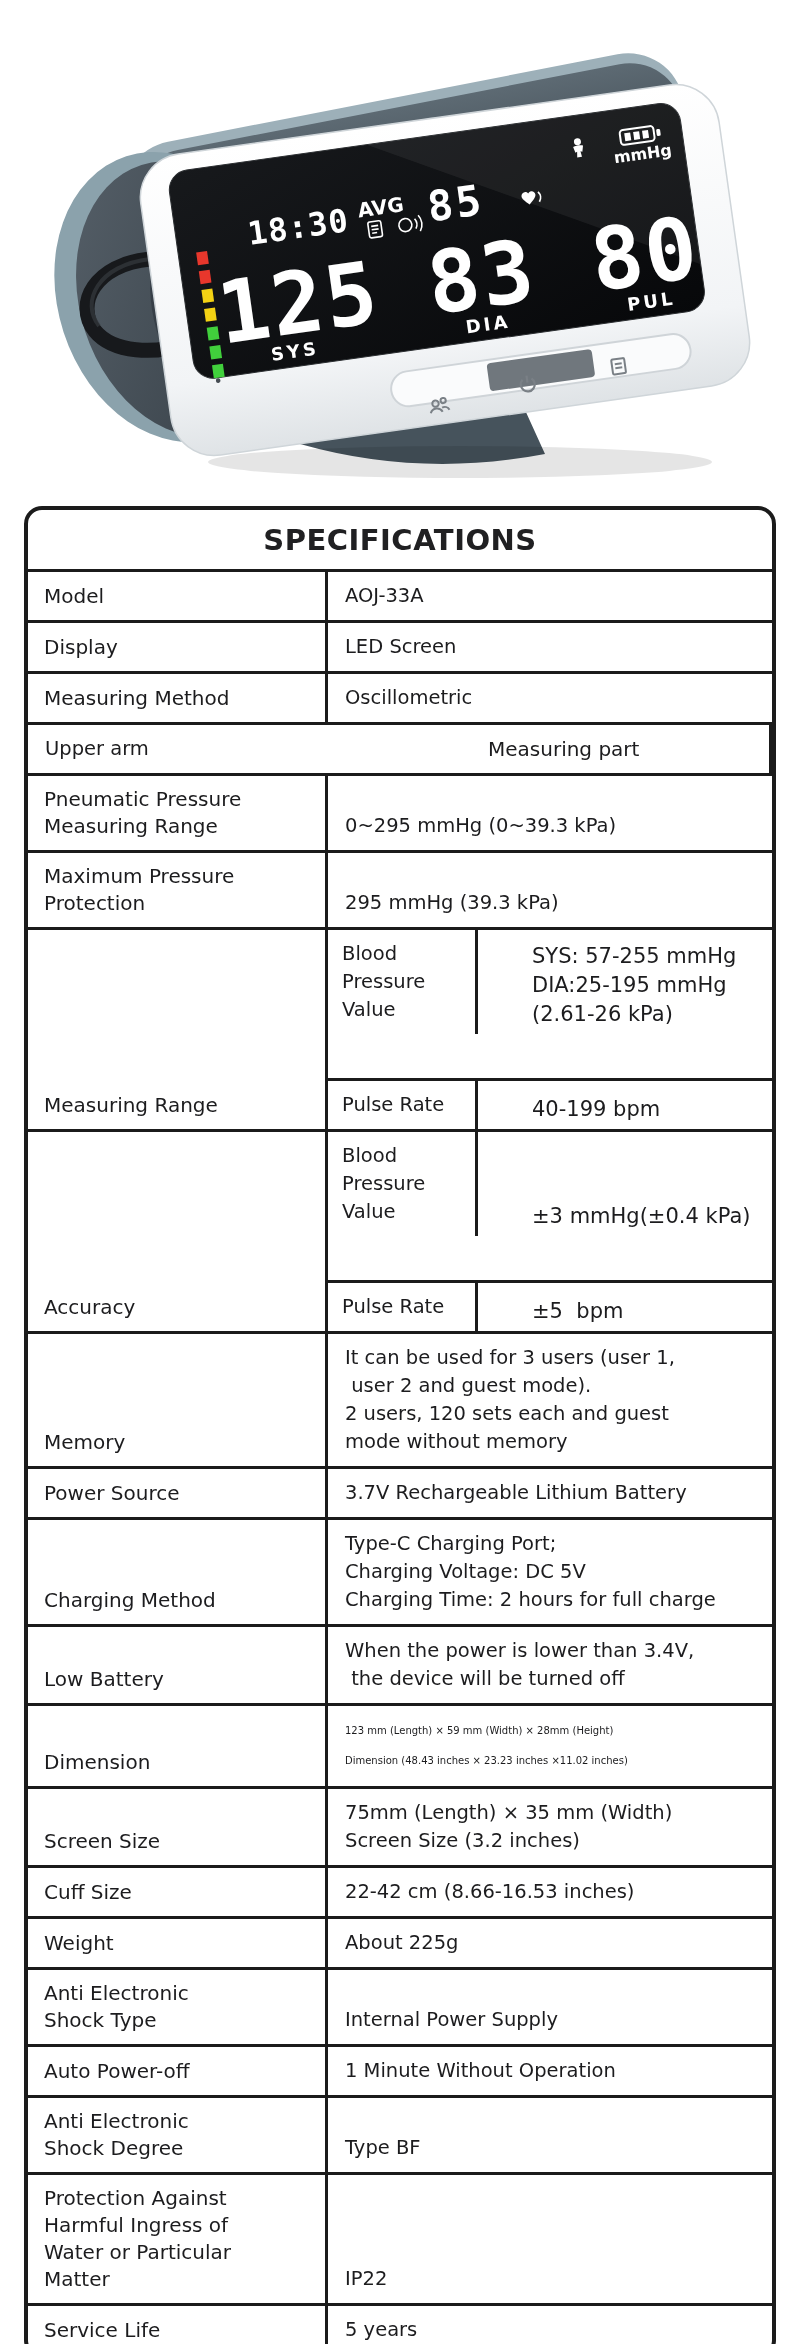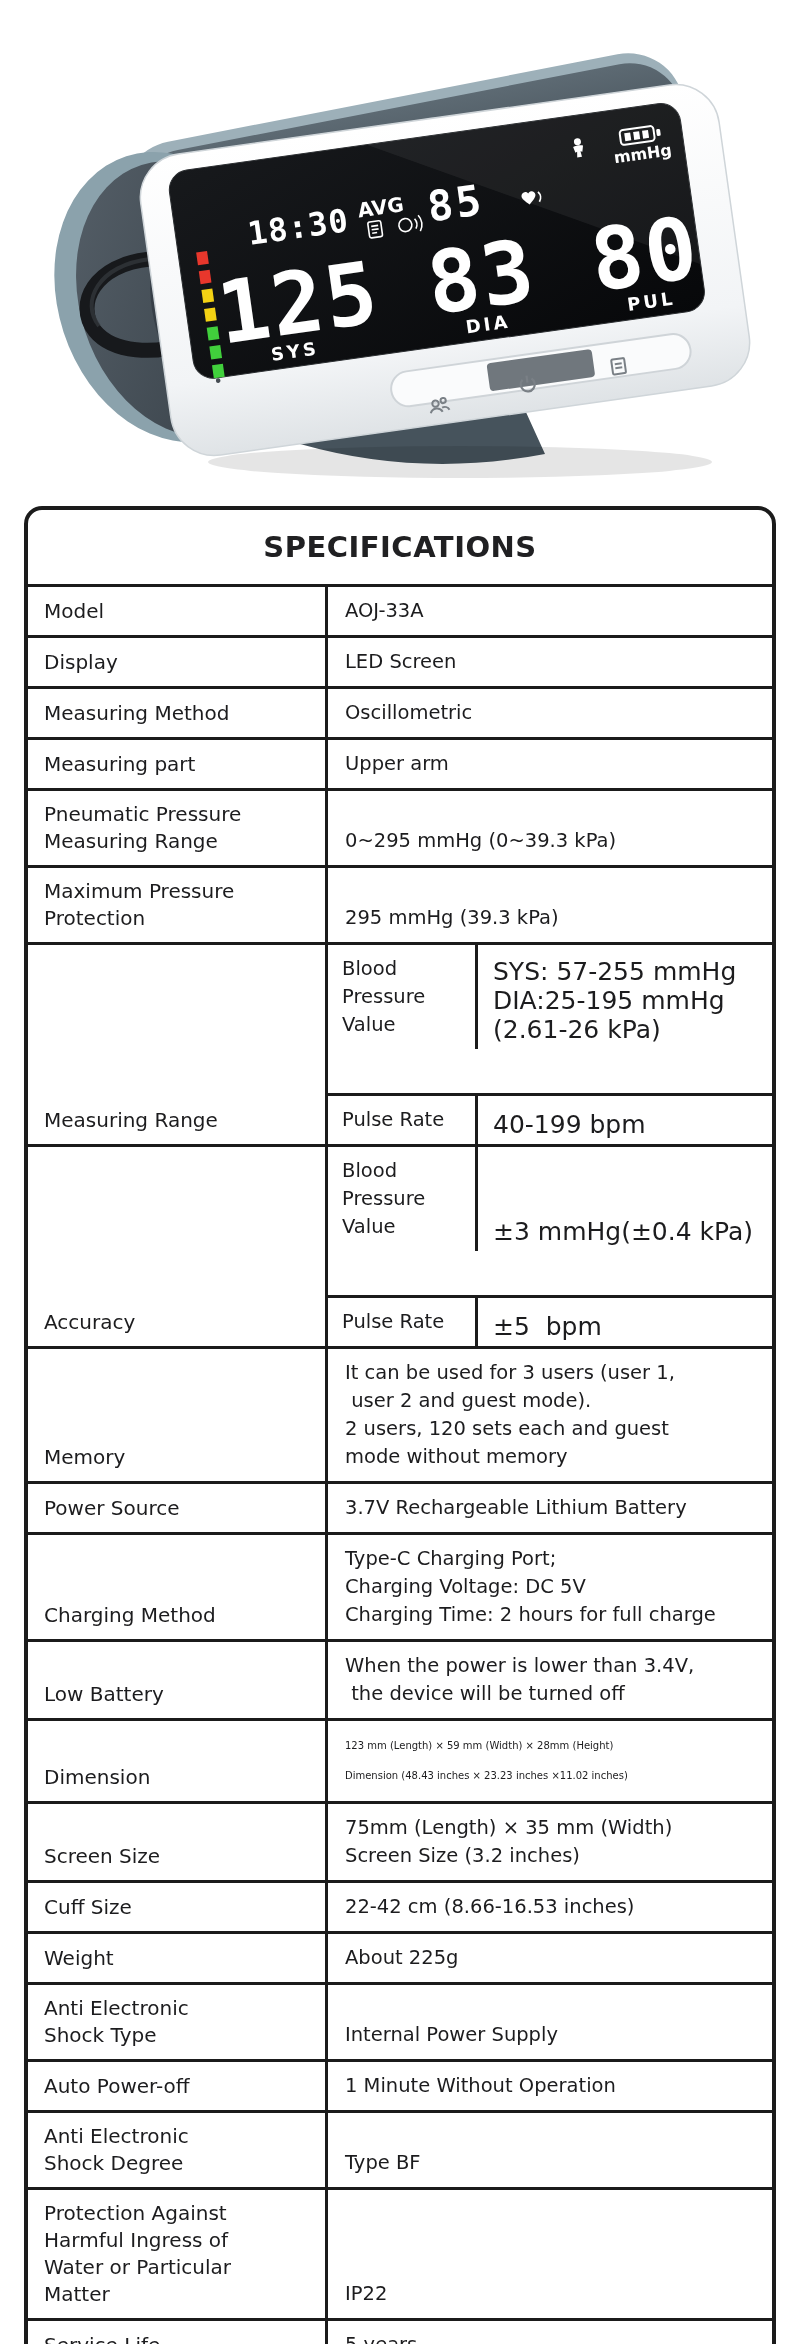--- a/index.html
+++ b/index.html
@@ -5,36 +5,36 @@
   html,body{margin:0;padding:0;background:#ffffff;}
   .page{position:relative;width:790px;height:2344px;background:#ffffff;overflow:hidden;
         font-family:"DejaVu Sans",sans-serif;color:#1c1c1e;}
   
   .hero{position:absolute;top:12px;left:0;width:790px;height:480px;}
   .led-mono{font-family:"DejaVu Sans Mono",monospace;font-weight:bold;fill:#ffffff;}
   .led-sans{font-family:"DejaVu Sans",sans-serif;font-weight:bold;fill:#ffffff;}
   
   .spec{position:absolute;left:24px;top:506px;width:752px;box-sizing:border-box;
         border:4px solid #1b1b1b;border-radius:18px;overflow:hidden;background:#fff;}
-  .spec-title{height:74px;display:flex;align-items:center;justify-content:center;
+  .spec-title{height:59px;display:flex;align-items:center;justify-content:center;
         font-size:29px;font-weight:bold;letter-spacing:.5px;color:#202022;}
   .row{display:flex;border-top:3px solid #1b1b1b;}
   .cell{box-sizing:border-box;display:flex;flex-direction:column;justify-content:flex-end;}
   .cell div{white-space:pre;}
   .label-cell{width:300px;flex:0 0 300px;border-right:3px solid #1b1b1b;
         padding:10px 8px 10px 16px;font-size:20px;line-height:27px;}
   .value-cell{flex:1;padding:10px 16px 10px 17px;font-size:19.5px;line-height:28px;}
   .value-cell.small{font-size:10px;line-height:22px;}
   .value-cell.small div{margin:4px 0;}
   .right-sub{flex:1;display:flex;flex-direction:column;}
-  .sub-row{display:flex;flex:1;}
+  .sub-row{display:flex;flex:1;gap:39px;}
   .sub-row + .sub-row{border-top:3px solid #1b1b1b;margin-top:44px;}
   .sub-name{width:150px;flex:0 0 150px;border-right:3px solid #1b1b1b;
         padding:10px 6px 10px 14px;font-size:19.5px;line-height:28px;}
-  .sub-value{flex:1;padding:10px 6px 5px 15px;font-size:25px;line-height:29px;}
+  .sub-value{flex:1;padding:10px 6px 5px 15px;font-size:21px;line-height:29px;}
 </style>
 </head>
 <body>
 
 <div class="page">
 
   <div class="hero">
     <svg width="790" height="480" viewBox="0 0 790 480">
       <defs>
         <linearGradient id="fabric" x1="0" y1="0" x2="0" y2="1">
@@ -190,25 +190,25 @@
         </div>
         <div class="row">
           <div class="cell label-cell">
             <div>Measuring Method</div>
           </div>
           <div class="cell value-cell">
             <div>Oscillometric</div>
           </div>
         </div>
         <div class="row">
+          <div class="cell value-cell">
+            <div>Upper arm</div>
+          </div>
           <div class="cell label-cell">
             <div>Measuring part</div>
-          </div>
-          <div class="cell value-cell">
-            <div>Upper arm</div>
           </div>
         </div>
         <div class="row">
           <div class="cell label-cell">
             <div>Pneumatic Pressure</div>
             <div>Measuring Range</div>
           </div>
           <div class="cell value-cell">
             <div>0~295 mmHg (0~39.3 kPa)</div>
           </div>

